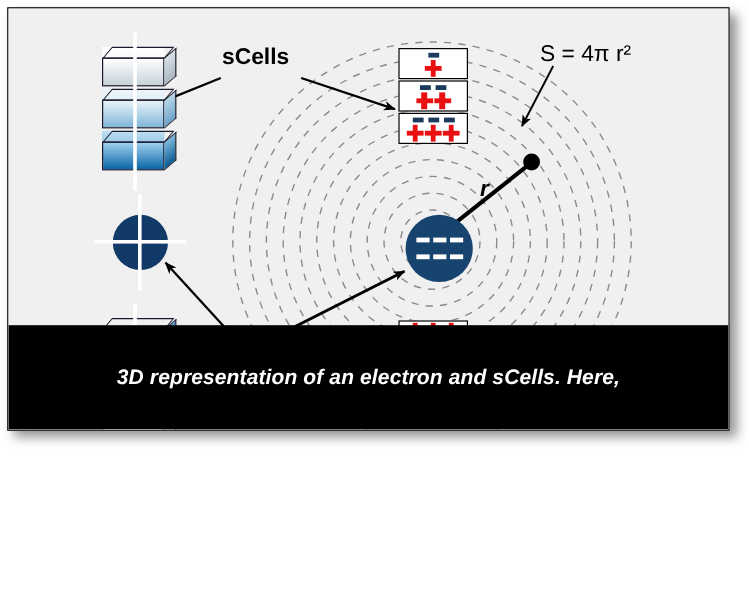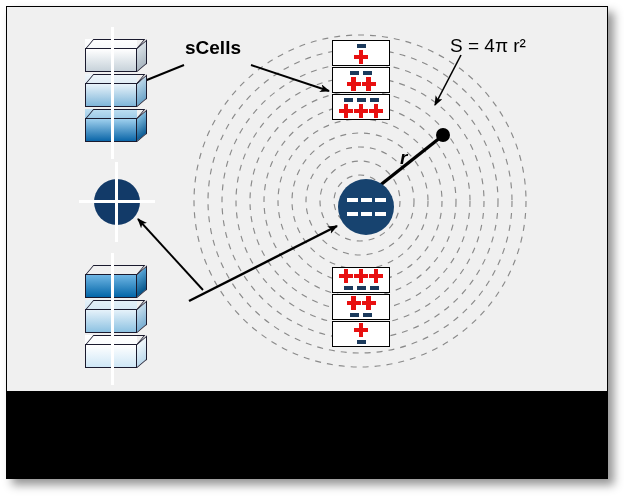--- a/index.html
+++ b/index.html
@@ -9,21 +9,21 @@
     position:relative;
     width:624px;height:501px;
     background:#ffffff;
     overflow:hidden;
   }
 
   
   #figure{
     position:absolute;
     left:6px;top:6px;
-    width:602px;height:473px;
+    width:602px;height:353px;
     background:#f0f0f0;
     border:1.5px solid #000000;
     box-sizing:border-box;
     box-shadow:6px 6px 9px rgba(0,0,0,0.42);
     overflow:hidden;
   }
 
   #canvas{
     position:absolute;
     left:0;top:0;right:0;
@@ -324,16 +324,17 @@
         </div>
       </div>
 
       <div class="label" id="label-scells">sCells</div>
       <div class="label" id="label-formula">S = 4π r²</div>
       <div class="label" id="label-r">r</div>
 
     </div>
 
     <div id="caption">
+      <div>3D representation of an electron and sCells. Here,</div>
     </div>
 
   </div>
 </div>
 
 </body></html>

